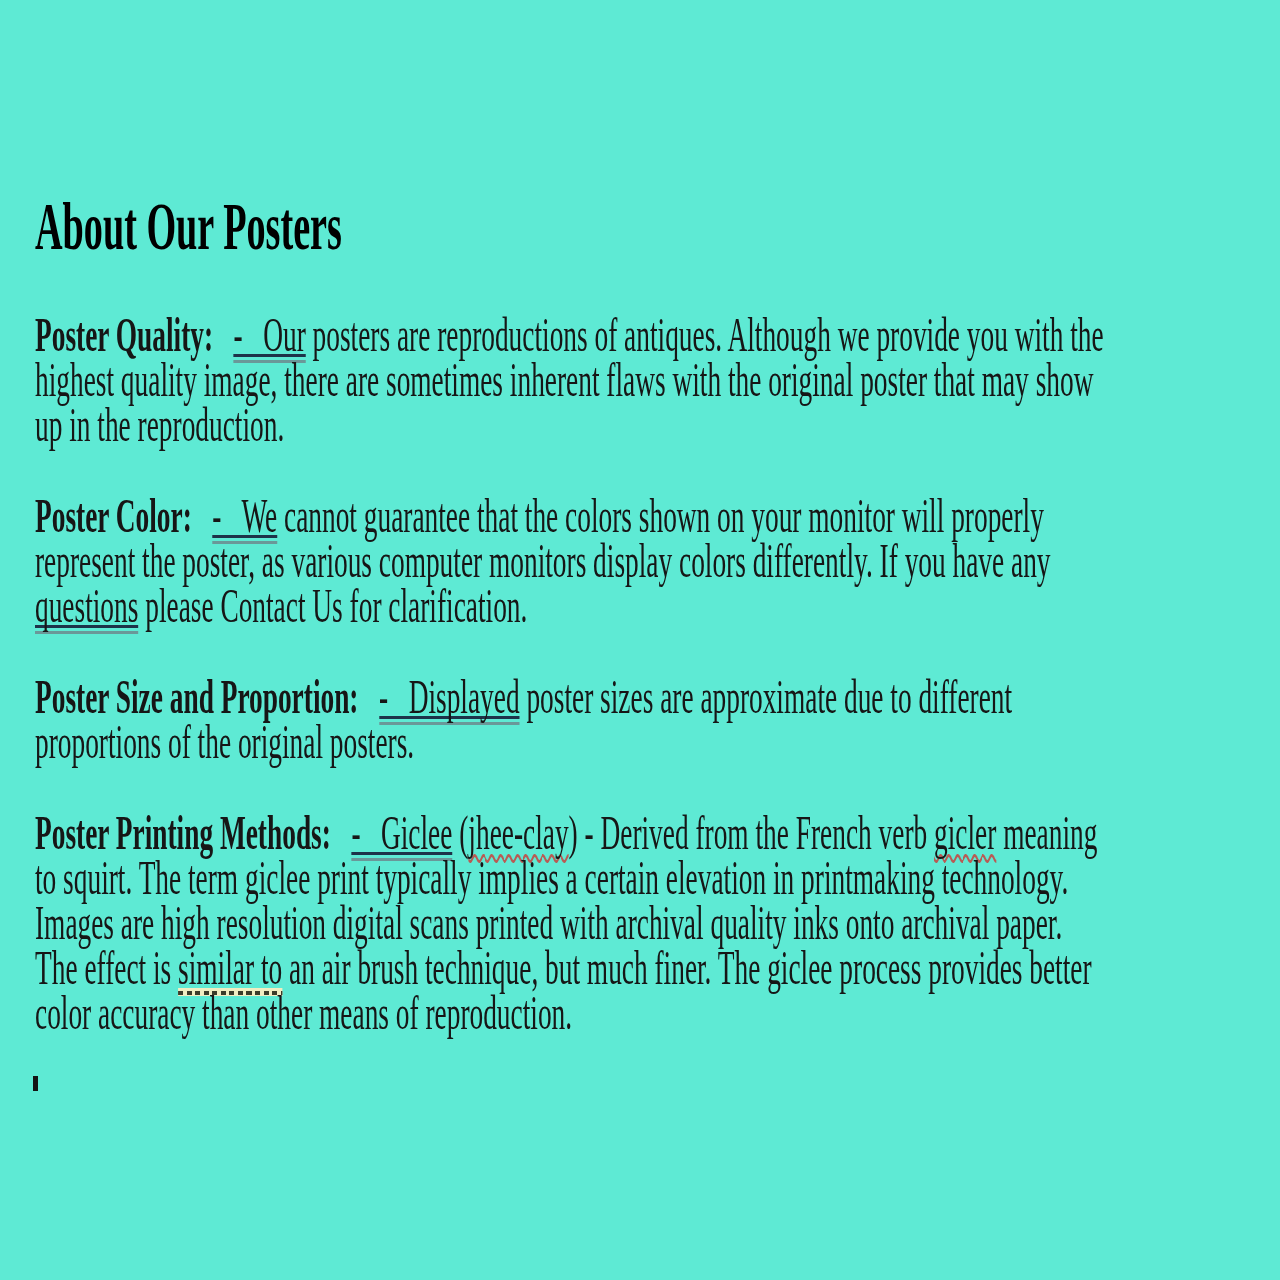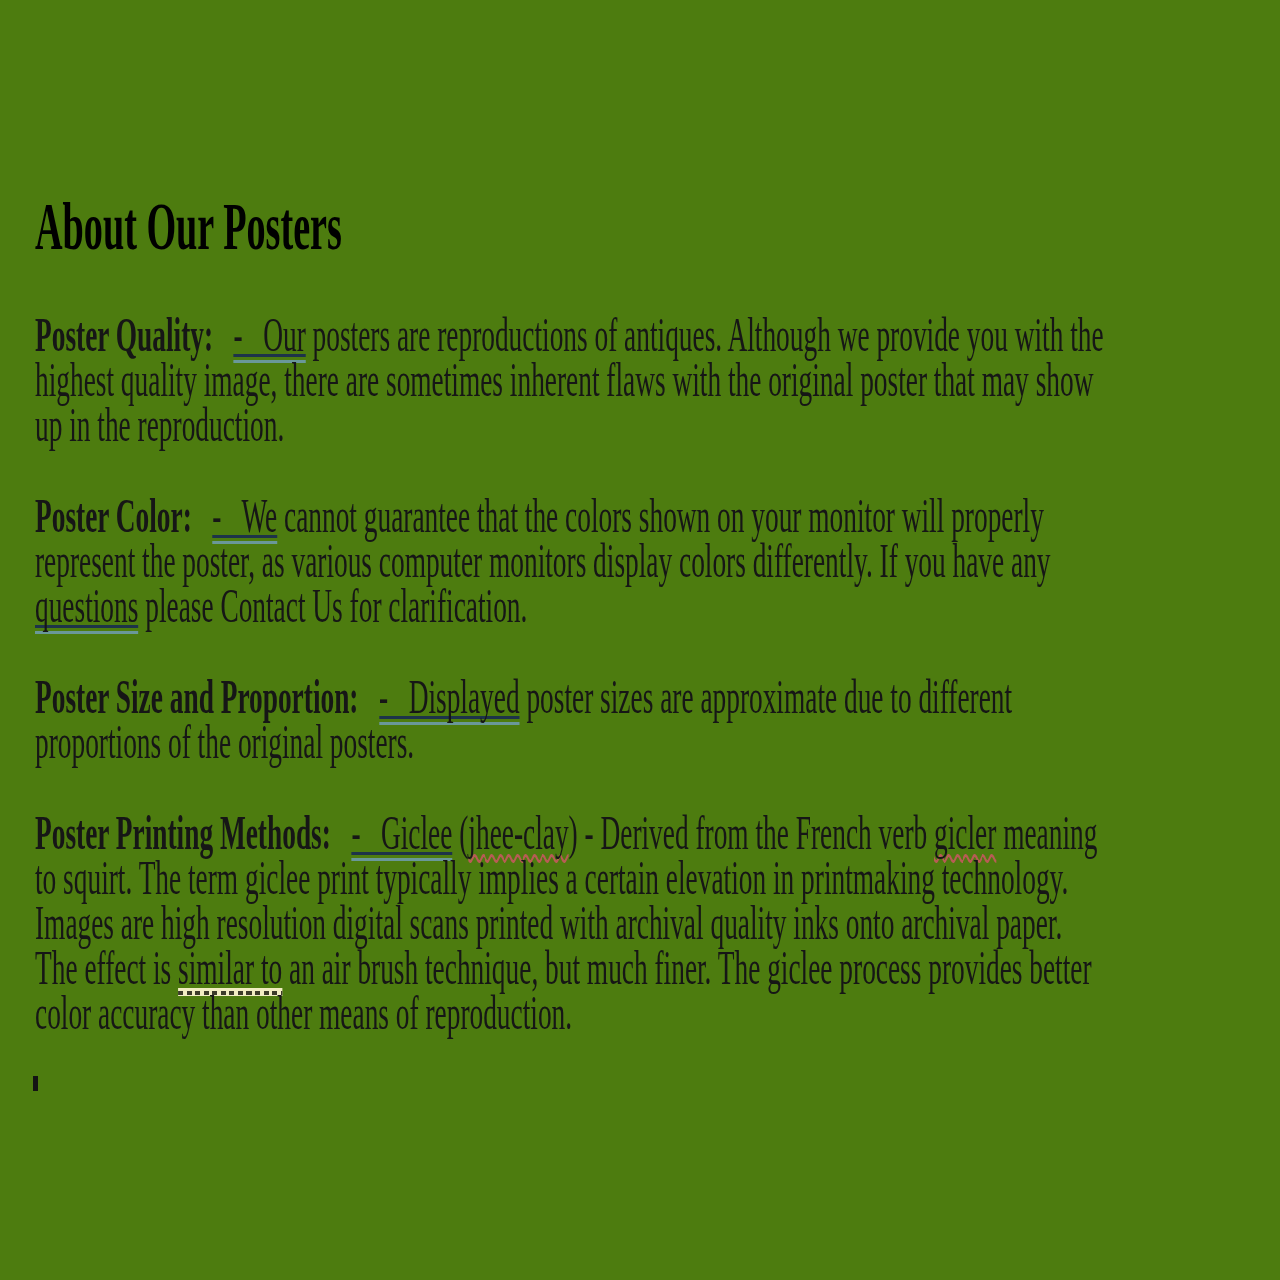--- a/index.html
+++ b/index.html
@@ -1,18 +1,18 @@
 <!DOCTYPE html>
 <html><head>
 <meta charset="utf-8">
 <style>
   html,body { margin:0; padding:0; background:#ffffff; }
   .page {
     position:relative; width:1280px; height:1280px;
-    background:#4d7c0f; overflow:hidden;
+    background:#5eead4; overflow:hidden;
     font-family:"Liberation Serif","DejaVu Serif",serif;
   }
   .content {
     position:absolute; left:35px; top:194px; width:2400px;
     transform:scaleX(0.57); transform-origin:0 0;
     font-size:48px; line-height:45px; color:#161616;
   }
   h1.doc-title {
     margin:0 0 54px 0; font-size:67px; line-height:64px;
     font-weight:700; color:#000000; letter-spacing:0;

